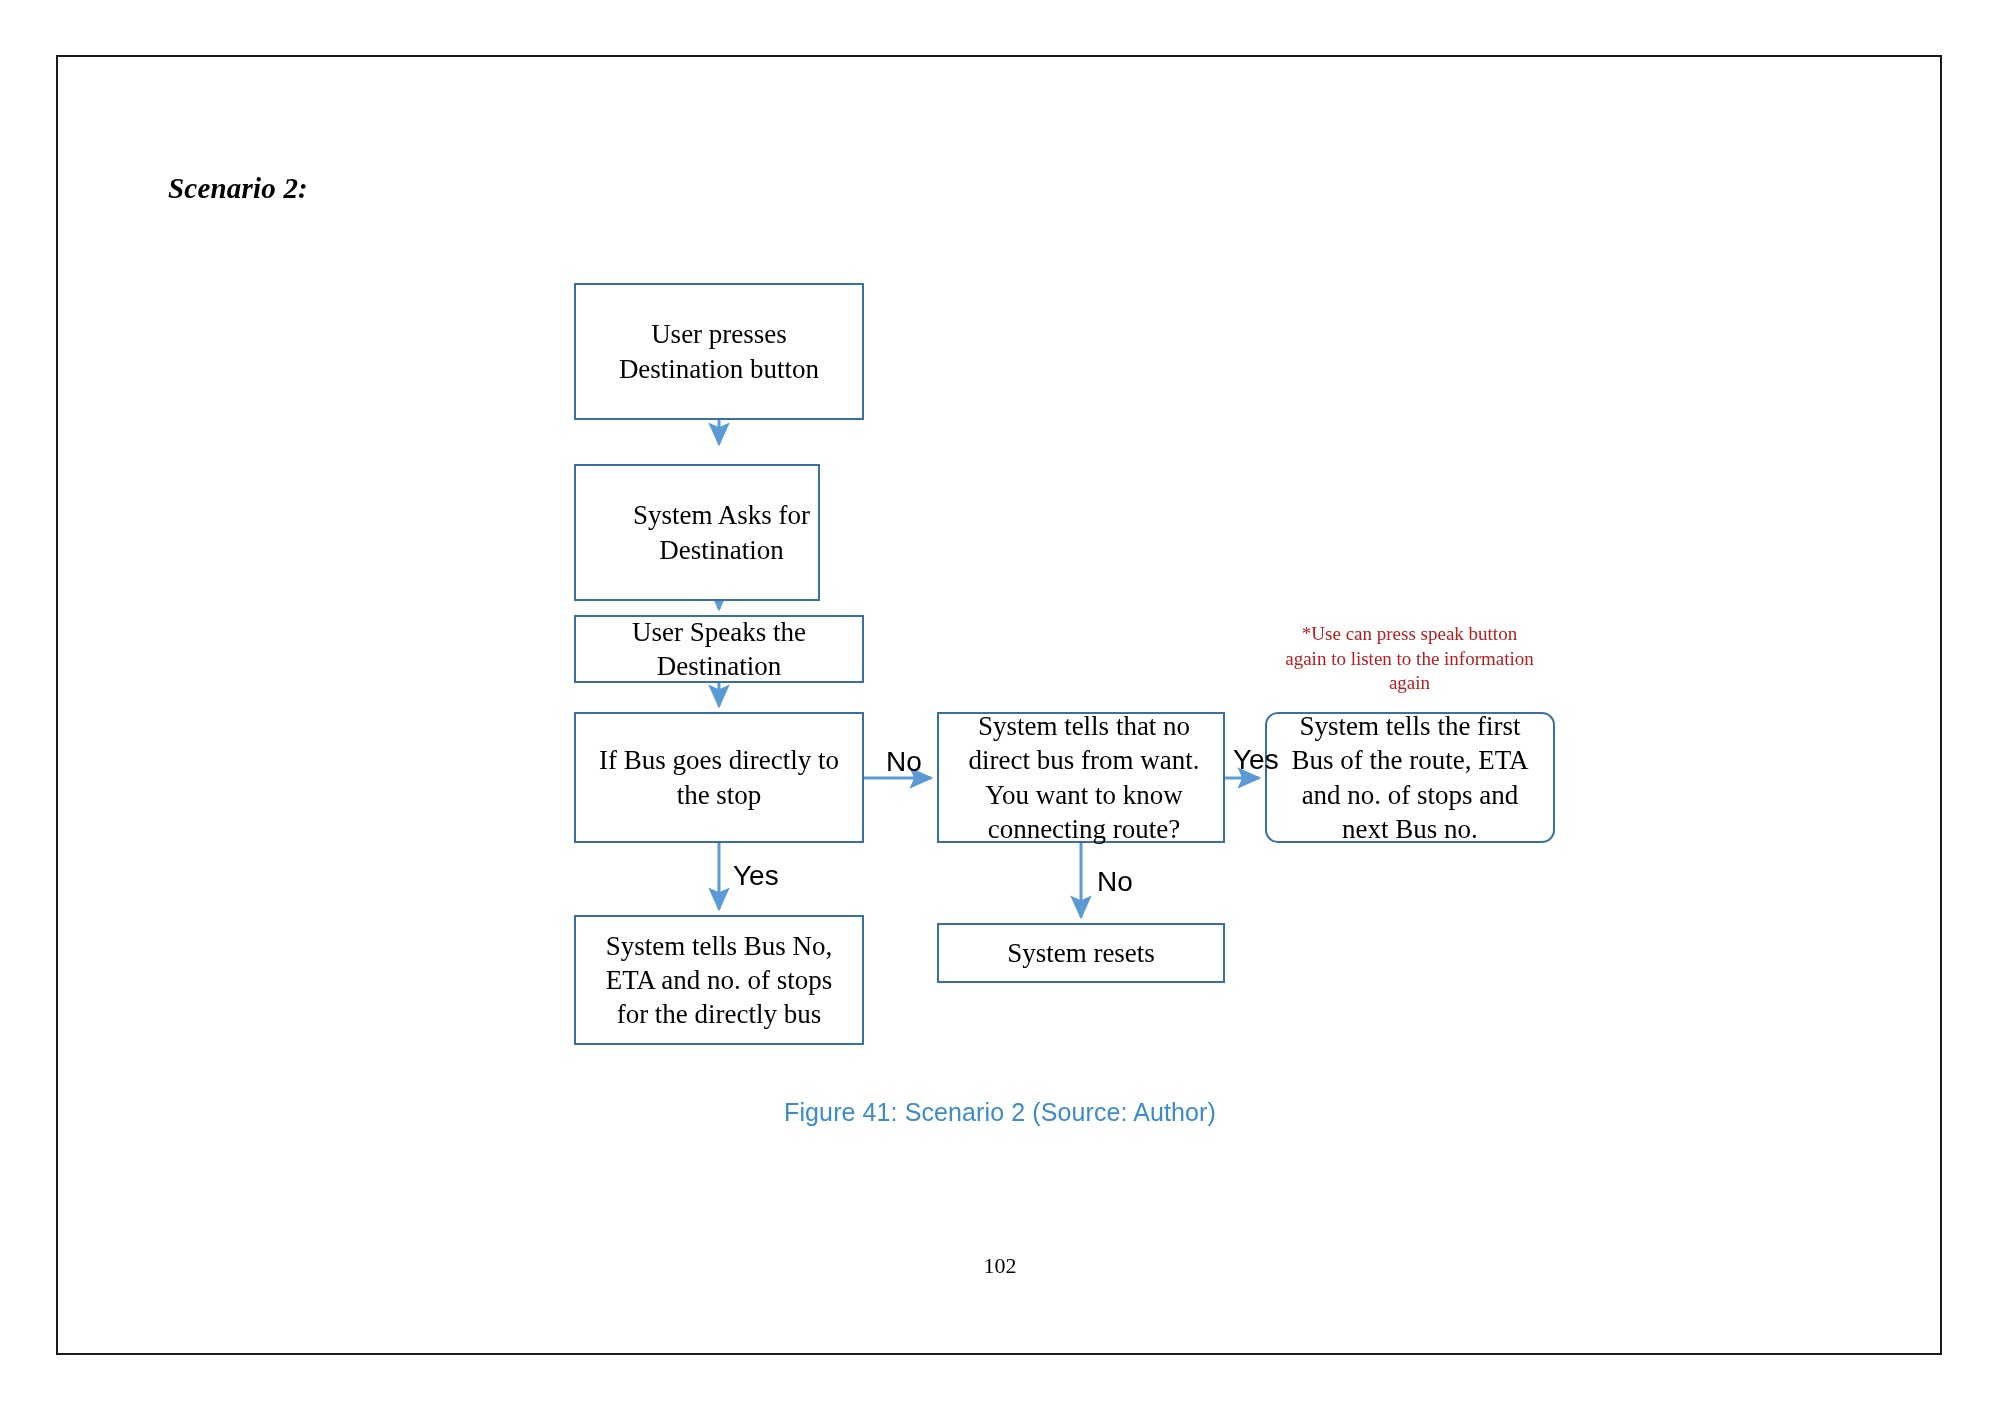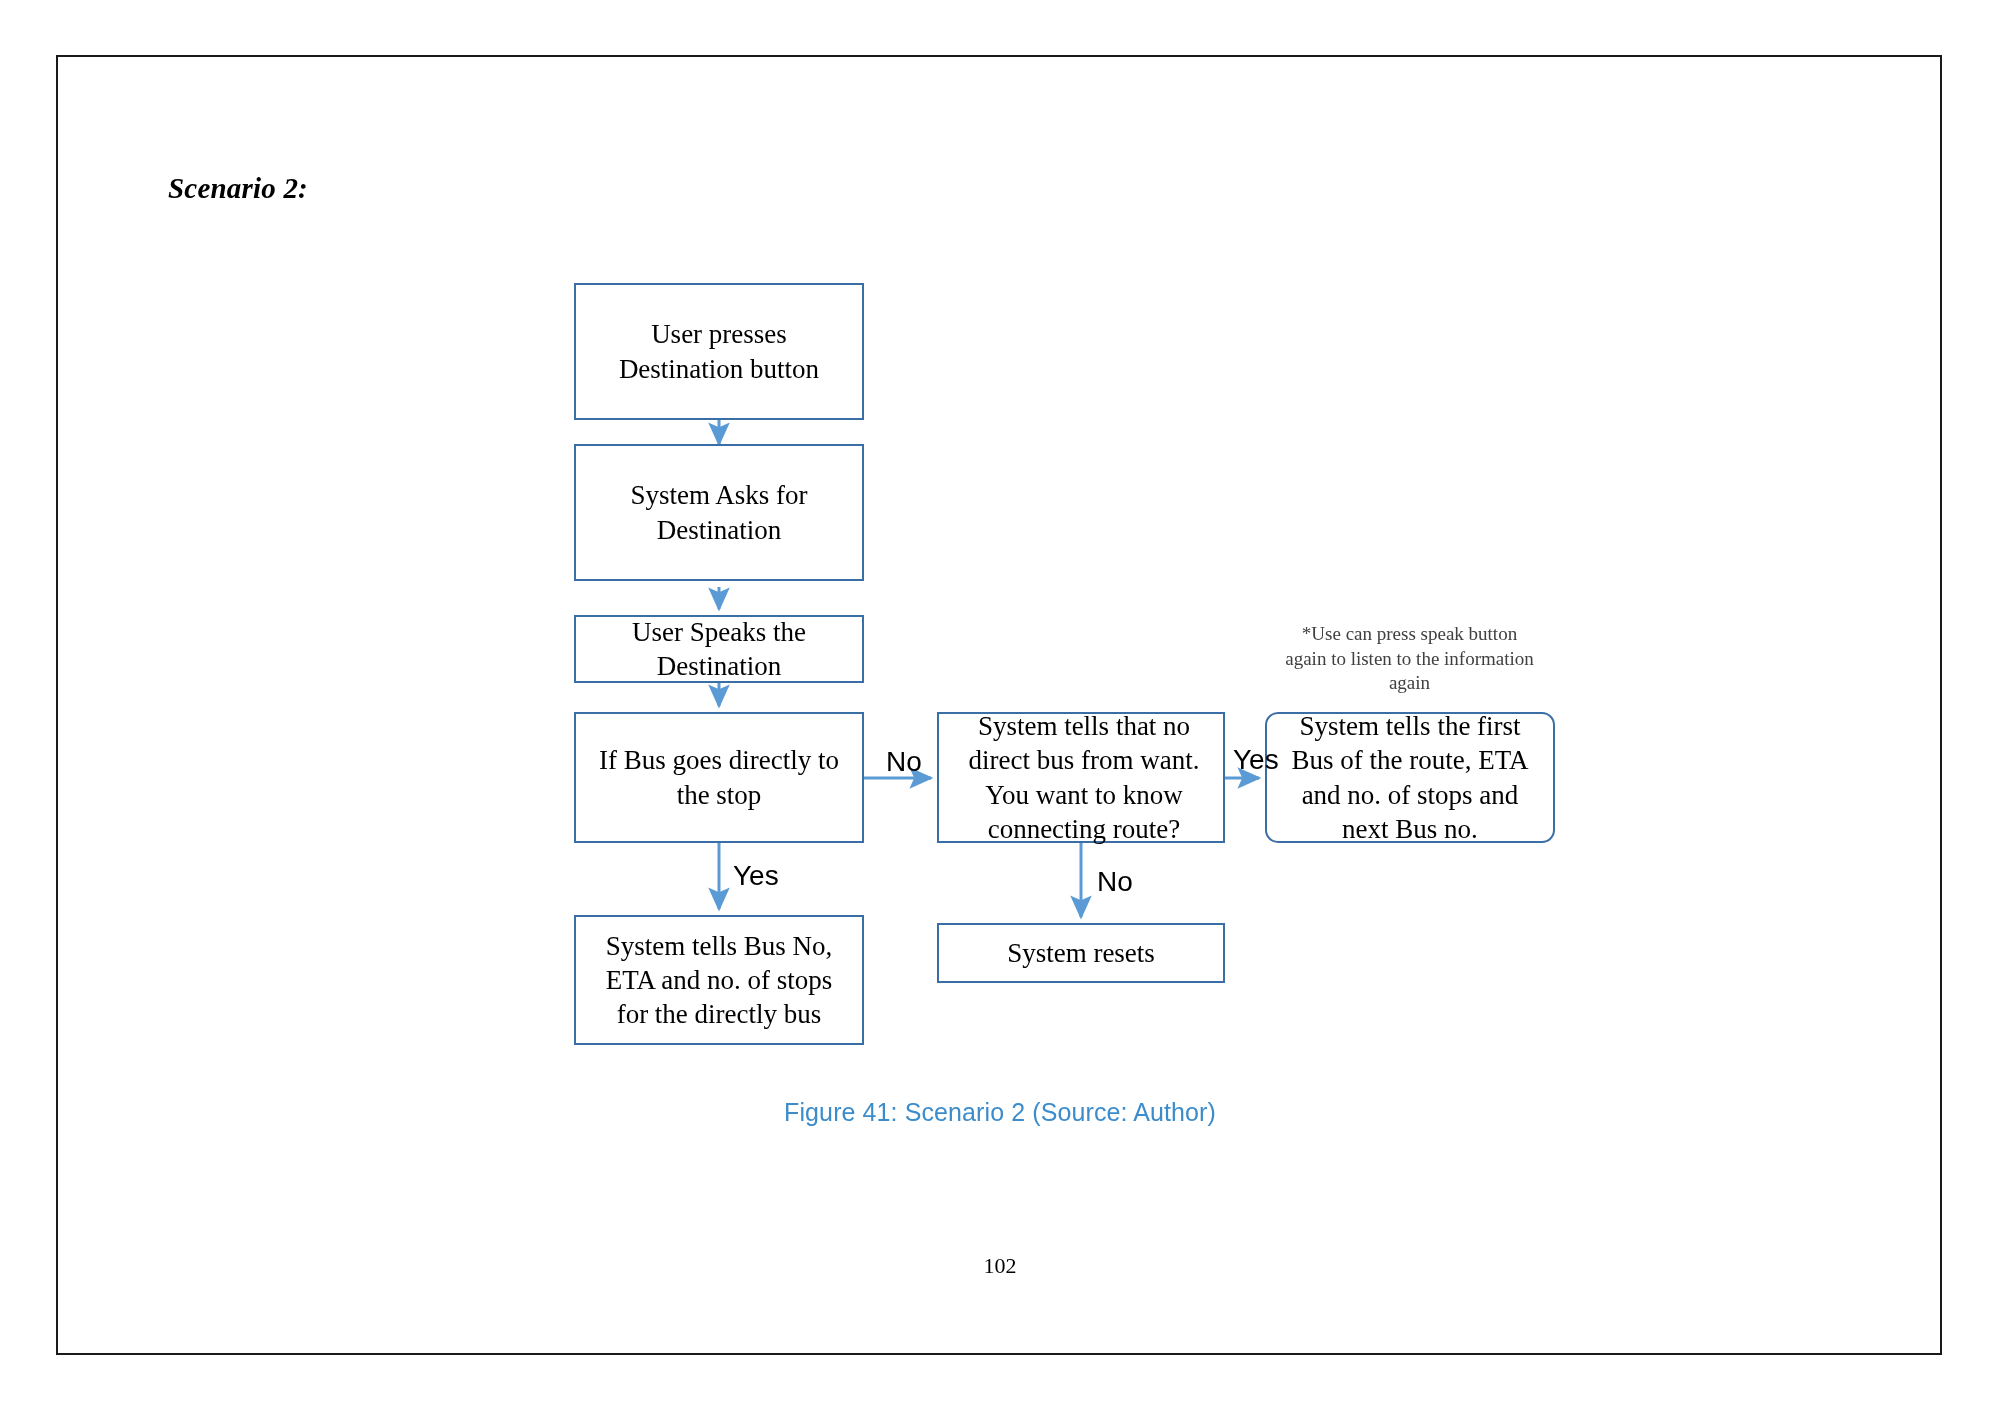--- a/index.html
+++ b/index.html
@@ -73,21 +73,21 @@
     color: #000000;
     font-family: "Liberation Serif", "DejaVu Serif", serif;
     font-size: 27px;
     line-height: 1.26;
     padding: 2px 8px;
   }
   .node span { display: block; }
 
   
   #node-press        { left: 574px;  top: 283px;  width: 290px; height: 137px; }
-  #node-asks         { left: 574px;  top: 444px;  width: 290px; height: 137px; }
+  #node-asks         { left: 574px;  top: 464px;  width: 246px; height: 137px; justify-content: flex-end; }
   #node-speaks       { left: 574px;  top: 615px;  width: 290px; height: 68px;  }
   #node-direct       { left: 574px;  top: 712px;  width: 290px; height: 131px; }
   #node-nodirect     { left: 937px;  top: 712px;  width: 288px; height: 131px; padding-left: 14px; }
   #node-firstbus     { left: 1265px; top: 712px;  width: 290px; height: 131px; border-radius: 13px; }
   #node-tellsbus     { left: 574px;  top: 915px;  width: 290px; height: 130px; }
   #node-resets       { left: 937px;  top: 923px;  width: 288px; height: 60px;  }
 
   
   .edge-label {
     position: absolute;
@@ -104,21 +104,21 @@
   
   #note-speak {
     position: absolute;
     left: 1282px;
     top: 622px;
     width: 255px;
     text-align: center;
     font-family: "Liberation Serif", "DejaVu Serif", serif;
     font-size: 19px;
     line-height: 1.3;
-    color: #404040;
+    color: #b91c1c;
   }
 
   
   #figure-caption {
     position: absolute;
     left: 0;
     top: 1098px;
     width: 2000px;
     text-align: center;
     font-family: "Liberation Sans", "DejaVu Sans", sans-serif;

